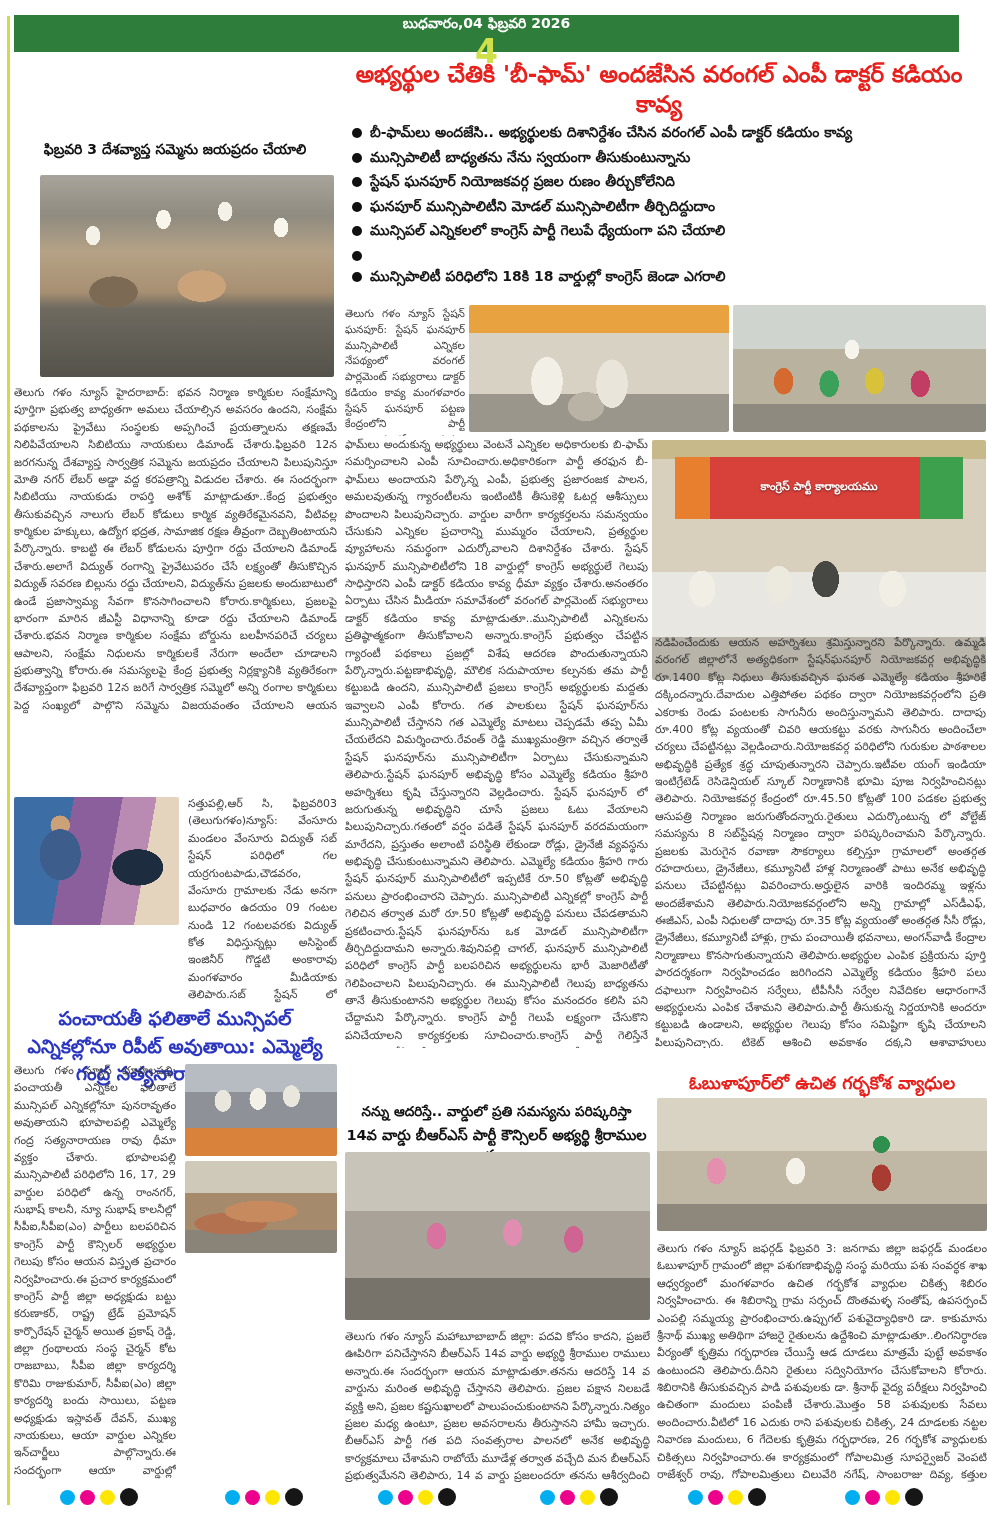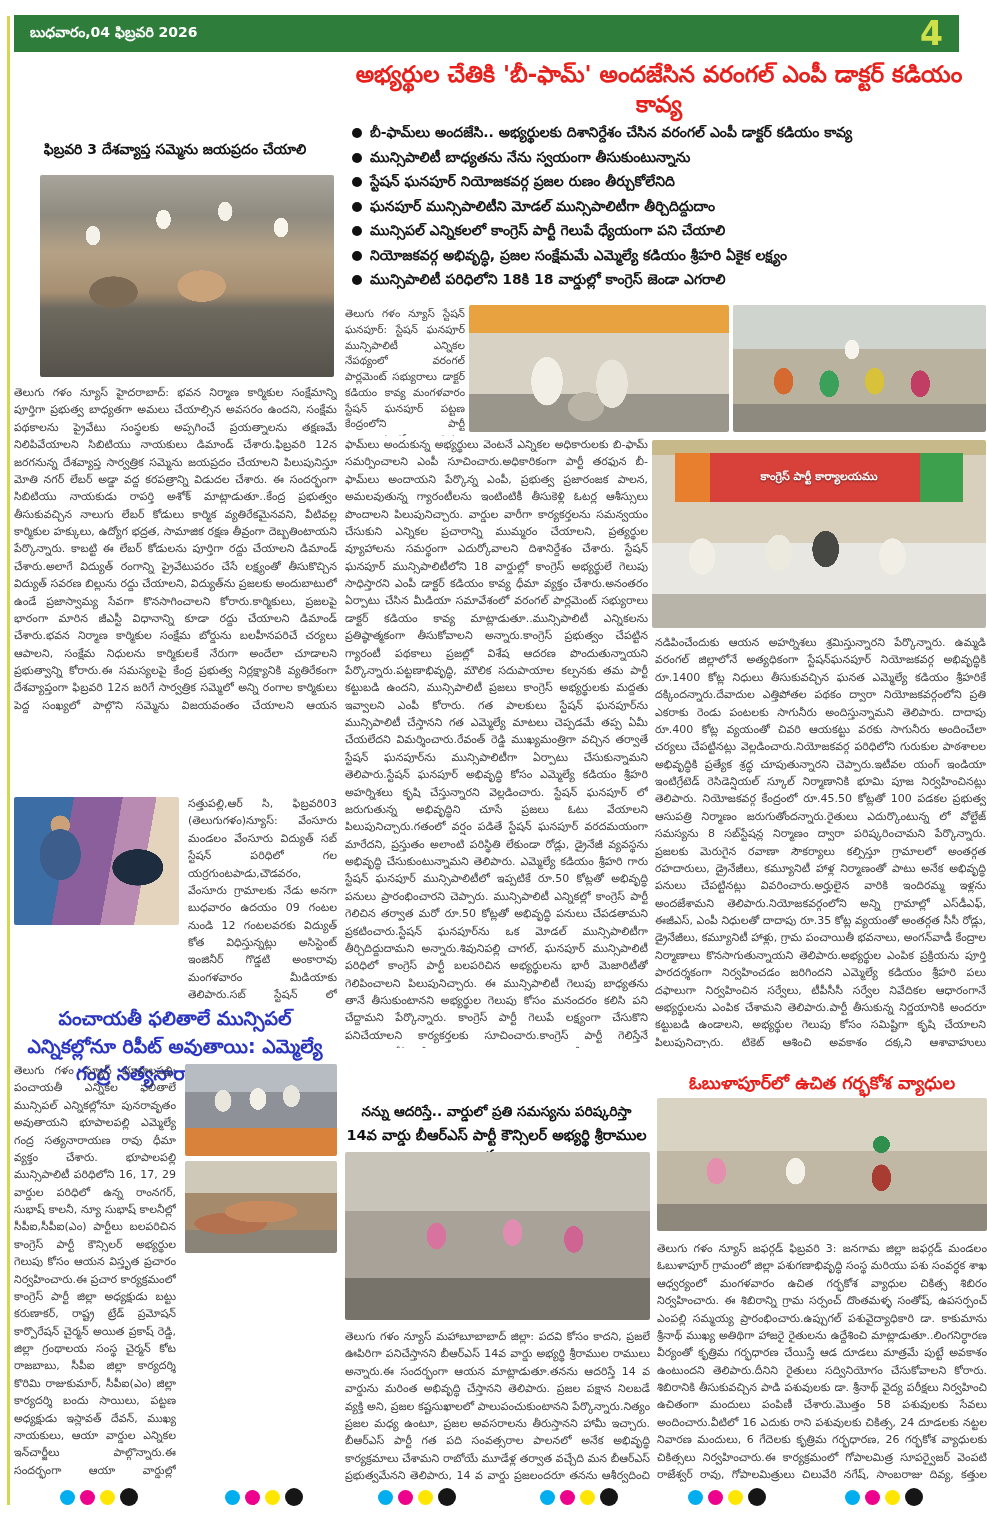--- a/index.html
+++ b/index.html
@@ -1,18 +1,18 @@
 <!DOCTYPE html>
 <html><head>
 <meta charset="utf-8">
 <style>
   html,body{margin:0;padding:0;background:#ffffff;}
   .page{position:relative;width:987px;height:1525px;background:#ffffff;overflow:hidden;
         font-family:"DejaVu Sans","Liberation Sans",sans-serif;}
-  .abs{position:absolute;}
+  .abs{position:absolute;flex-direction:column;}
   
   .topbar{left:14px;top:15px;width:945px;height:37px;background:#2e7d3a;display:flex;
           align-items:center;justify-content:space-between;padding:0 16px;box-sizing:border-box;}
   .topbar .date{color:#ffffff;font-weight:bold;font-size:14px;}
   .topbar .pnum{color:#cfe04b;font-size:33px;font-weight:bold;line-height:1;}
   .edgeline{left:7px;top:16px;width:3px;height:1489px;background:#d3d94e;}
   
   .hl-blue{color:#2a35c0;font-weight:bold;text-align:center;line-height:1.45;}
   .hl-red{color:#e8211d;font-weight:bold;text-align:center;line-height:1.3;}
   .hl-green{color:#2e8b40;font-weight:bold;text-align:center;line-height:1.3;}
@@ -140,33 +140,32 @@
     <div class="bullet-row">
       <span class="bullet-dot"></span>
       <span class="bullet-txt">ఘనపూర్ మున్సిపాలిటీని మోడల్ మున్సిపాలిటీగా తీర్చిదిద్దుదాం</span>
       </div>
     <div class="bullet-row">
       <span class="bullet-dot"></span>
       <span class="bullet-txt">మున్సిపల్ ఎన్నికలలో కాంగ్రెస్ పార్టీ గెలుపే ధ్యేయంగా పని చేయాలి</span>
       </div>
     <div class="bullet-row">
       <span class="bullet-dot"></span>
-      <span class="bullet-txt">నియోజకవర్గ అభివృద్ధి, ప్రజల సంక్షేమమే ఎమ్మెల్యే కడియం శ్రీహరి ఏకైక లక్ష్యం</span>
       </div>
     <div class="bullet-row">
       <span class="bullet-dot"></span>
       <span class="bullet-txt">మున్సిపాలిటీ పరిధిలోని 18కి 18 వార్డుల్లో కాంగ్రెస్ జెండా ఎగరాలి</span>
       </div>
   </div>
 
   <div class="abs body-text small" style="left:345px;top:306px;width:120px;height:130px;">తెలుగు గళం న్యూస్ స్టేషన్ ఘనపూర్: స్టేషన్ ఘనపూర్ మున్సిపాలిటీ ఎన్నికల నేపథ్యంలో వరంగల్ పార్లమెంట్ సభ్యురాలు డాక్టర్ కడియం కావ్య మంగళవారం స్టేషన్ ఘనపూర్ పట్టణ కేంద్రంలోని పార్టీ కార్యాలయంలో అభ్యర్థుల చేతికి బీ-ఫామ్ లు అందజేశారు. బీ-</div>
   <div class="ph ph-bf1" style="left:469px;top:305px;width:260px;height:127px;"></div>
   <div class="ph ph-bf2" style="left:733px;top:305px;width:253px;height:127px;"></div>
 
-  <div class="ph ph-press" style="left:652px;top:440px;width:334px;height:188px;">
+  <div class="ph ph-press" style="left:652px;top:440px;width:334px;height:240px;">
     <div class="press-banner">
       <span>కాంగ్రెస్ పార్టీ కార్యాలయము</span>
     </div>
   </div>
 
   <div class="abs body-text" style="left:345px;top:436px;width:303px;height:612px;">ఫామ్‌లు అందుకున్న అభ్యర్థులు వెంటనే ఎన్నికల అధికారులకు బి-ఫామ్ సమర్పించాలని ఎంపీ సూచించారు.అధికారికంగా పార్టీ తరఫున బీ-ఫామ్‌లు అందాయని పేర్కొన్న ఎంపీ, ప్రభుత్వ ప్రజారంజక పాలన, అమలవుతున్న గ్యారంటీలను ఇంటింటికీ తీసుకెళ్లి ఓటర్ల ఆశీస్సులు పొందాలని పిలుపునిచ్చారు. వార్డుల వారీగా కార్యకర్తలను సమన్వయం చేసుకుని ఎన్నికల ప్రచారాన్ని ముమ్మరం చేయాలని, ప్రత్యర్థుల వ్యూహాలను సమర్థంగా ఎదుర్కోవాలని దిశానిర్దేశం చేశారు. స్టేషన్ ఘనపూర్ మున్సిపాలిటీలోని 18 వార్డుల్లో కాంగ్రెస్ అభ్యర్థులే గెలుపు సాధిస్తారని ఎంపీ డాక్టర్ కడియం కావ్య ధీమా వ్యక్తం చేశారు.అనంతరం ఏర్పాటు చేసిన మీడియా సమావేశంలో వరంగల్ పార్లమెంట్ సభ్యురాలు డాక్టర్ కడియం కావ్య మాట్లాడుతూ..మున్సిపాలిటీ ఎన్నికలను ప్రతిష్ఠాత్మకంగా తీసుకోవాలని అన్నారు.కాంగ్రెస్ ప్రభుత్వం చేపట్టిన గ్యారంటీ పథకాలు ప్రజల్లో విశేష ఆదరణ పొందుతున్నాయని పేర్కొన్నారు.పట్టణాభివృద్ధి, మౌలిక సదుపాయాల కల్పనకు తమ పార్టీ కట్టుబడి ఉందని, మున్సిపాలిటీ ప్రజలు కాంగ్రెస్ అభ్యర్థులకు మద్దతు ఇవ్వాలని ఎంపీ కోరారు. గత పాలకులు స్టేషన్ ఘనపూర్‌ను మున్సిపాలిటీ చేస్తానని గత ఎమ్మెల్యే మాటలు చెప్పడమే తప్ప ఏమీ చేయలేదని విమర్శించారు.రేవంత్ రెడ్డి ముఖ్యమంత్రిగా వచ్చిన తర్వాతే స్టేషన్ ఘనపూర్‌ను మున్సిపాలిటీగా ఏర్పాటు చేసుకున్నామని తెలిపారు.స్టేషన్ ఘనపూర్ అభివృద్ధి కోసం ఎమ్మెల్యే కడియం శ్రీహరి అహర్నిశలు కృషి చేస్తున్నారని వెల్లడించారు. స్టేషన్ ఘనపూర్ లో జరుగుతున్న అభివృద్ధిని చూసే ప్రజలు ఓటు వేయాలని పిలుపునిచ్చారు.గతంలో వర్షం పడితే స్టేషన్ ఘనపూర్ వరదమయంగా మారేదని, ప్రస్తుతం అలాంటి పరిస్థితి లేకుండా రోడ్లు, డ్రైనేజీ వ్యవస్థను అభివృద్ధి చేసుకుంటున్నామని తెలిపారు. ఎమ్మెల్యే కడియం శ్రీహరి గారు స్టేషన్ ఘనపూర్ మున్సిపాలిటీలో ఇప్పటికే రూ.50 కోట్లతో అభివృద్ధి పనులు ప్రారంభించారని చెప్పారు. మున్సిపాలిటీ ఎన్నికల్లో కాంగ్రెస్ పార్టీ గెలిచిన తర్వాత మరో రూ.50 కోట్లతో అభివృద్ధి పనులు చేపడతామని ప్రకటించారు.స్టేషన్ ఘనపూర్‌ను ఒక మోడల్ మున్సిపాలిటీగా తీర్చిదిద్దుదామని అన్నారు.శివునిపల్లి చాగల్, ఘనపూర్ మున్సిపాలిటీ పరిధిలో కాంగ్రెస్ పార్టీ బలపరిచిన అభ్యర్థులను భారీ మెజారిటీతో గెలిపించాలని పిలుపునిచ్చారు. ఈ మున్సిపాలిటీ గెలుపు బాధ్యతను తానే తీసుకుంటానని అభ్యర్థుల గెలుపు కోసం మనందరం కలిసి పని చేద్దామని పేర్కొన్నారు. కాంగ్రెస్ పార్టీ గెలుపే లక్ష్యంగా చేసుకొని పనిచేయాలని కార్యకర్తలకు సూచించారు.కాంగ్రెస్ పార్టీ గెలిస్తేనే మున్సిపాలిటీకి వచ్చే నిధులు సక్రమంగా వినియోగించుకోవచ్చని అన్నారు. స్టేషన్ ఘనపూర్ నియోజకవర్గ ప్రజల రుణం తీర్చుకోలేనిదని, నియోజకవర్గ అభివృద్ధి, ప్రజల సంక్షేమమే ధ్యేయంగా పని చేస్తున్నామని తెలిపారు.మున్సిపాలిటీలోని 18కి 18 వార్డుల్లో కాంగ్రెస్ పార్టీ జెండా ఎగరవేయాలని కార్యకర్తలకు పిలుపునిచ్చారు.స్టేషన్ ఘనపూర్ నియోజకవర్గంలో సాగునీరు, విద్య, వైద్య, వ్యవసాయం, విద్యుత్ రంగాల అభివృద్ధే లక్ష్యంగా ఎమ్మెల్యే కడియం శ్రీహరి నిరంతరం కృషి చేస్తున్నారని వరంగల్ పార్లమెంట్ సభ్యురాలు డాక్టర్ కడియం కావ్య తెలిపారు. గత 15 ఏళ్లుగా అభివృద్ధికి దూరంగా ఉన్న స్టేషన్‌ఘనపూర్ నియోజకవర్గాన్ని సమగ్ర అభివృద్ధి పథంలో</div>
   <div class="abs body-text" style="left:655px;top:634px;width:331px;height:414px;">నడిపించేందుకు ఆయన అహర్నిశలు శ్రమిస్తున్నారని పేర్కొన్నారు. ఉమ్మడి వరంగల్ జిల్లాలోనే అత్యధికంగా స్టేషన్‌ఘనపూర్ నియోజకవర్గ అభివృద్ధికి రూ.1400 కోట్ల నిధులు తీసుకువచ్చిన ఘనత ఎమ్మెల్యే కడియం శ్రీహరికే దక్కిందన్నారు.దేవాదుల ఎత్తిపోతల పథకం ద్వారా నియోజకవర్గంలోని ప్రతి ఎకరాకు రెండు పంటలకు సాగునీరు అందిస్తున్నామని తెలిపారు. దాదాపు రూ.400 కోట్ల వ్యయంతో చివరి ఆయకట్టు వరకు సాగునీరు అందించేలా చర్యలు చేపట్టినట్లు వెల్లడించారు.నియోజకవర్గ పరిధిలోని గురుకుల పాఠశాలల అభివృద్ధికి ప్రత్యేక శ్రద్ధ చూపుతున్నారని చెప్పారు.ఇటీవల యంగ్ ఇండియా ఇంటిగ్రేటెడ్ రెసిడెన్షియల్ స్కూల్ నిర్మాణానికి భూమి పూజ నిర్వహించినట్లు తెలిపారు. నియోజకవర్గ కేంద్రంలో రూ.45.50 కోట్లతో 100 పడకల ప్రభుత్వ ఆసుపత్రి నిర్మాణం జరుగుతోందన్నారు.రైతులు ఎదుర్కొంటున్న లో వోల్టేజ్ సమస్యను 8 సబ్‌స్టేషన్ల నిర్మాణం ద్వారా పరిష్కరించామని పేర్కొన్నారు. ప్రజలకు మెరుగైన రవాణా సౌకర్యాలు కల్పిస్తూ గ్రామాలలో అంతర్గత రహదారులు, డ్రైనేజీలు, కమ్యూనిటీ హాళ్ల నిర్మాణంతో పాటు అనేక అభివృద్ధి పనులు చేపట్టినట్లు వివరించారు.అర్హులైన వారికి ఇందిరమ్మ ఇళ్లను అందజేశామని తెలిపారు.నియోజకవర్గంలోని అన్ని గ్రామాల్లో ఎస్‌డీఎఫ్, ఈజీఎస్, ఎంపీ నిధులతో దాదాపు రూ.35 కోట్ల వ్యయంతో అంతర్గత సీసీ రోడ్లు, డ్రైనేజీలు, కమ్యూనిటీ హాళ్లు, గ్రామ పంచాయితీ భవనాలు, అంగన్‌వాడీ కేంద్రాల నిర్మాణాలు కొనసాగుతున్నాయని తెలిపారు.అభ్యర్థుల ఎంపిక ప్రక్రియను పూర్తి పారదర్శకంగా నిర్వహించడం జరిగిందని ఎమ్మెల్యే కడియం శ్రీహరి పలు దఫాలుగా నిర్వహించిన సర్వేలు, టీపీసీసీ సర్వేల నివేదికల ఆధారంగానే అభ్యర్థులను ఎంపిక చేశామని తెలిపారు.పార్టీ తీసుకున్న నిర్ణయానికి అందరూ కట్టుబడి ఉండాలని, అభ్యర్థుల గెలుపు కోసం సమిష్టిగా కృషి చేయాలని పిలుపునిచ్చారు. టికెట్ ఆశించి అవకాశం దక్కని ఆశావాహులు నిరుత్సాహపడాల్సిన అవసరం లేదని భరోసా ఇచ్చారు. భవిష్యత్తులో పార్టీ వారికి మరిన్ని అవకాశాలు కల్పిస్తుందని స్పష్టం చేశారు.ఈ కార్యక్రమంలో నియోజకవర్గ ప్రజా ప్రతినిధులు, నాయకులు, కార్యకర్తలు తదితరులు పాల్గొన్నారు.</div>
 
   <div class="abs subhead" style="left:345px;top:1102px;width:303px;font-size:13.5px;">నన్ను ఆదరిస్తే.. వార్డులో ప్రతి సమస్యను పరిష్కరిస్తా</div>
   <div class="abs subhead" style="left:345px;top:1126px;width:303px;font-size:14.5px;">14వ వార్డు బీఆర్ఎస్ పార్టీ కౌన్సిలర్ అభ్యర్థి శ్రీరాముల రాములు</div>

